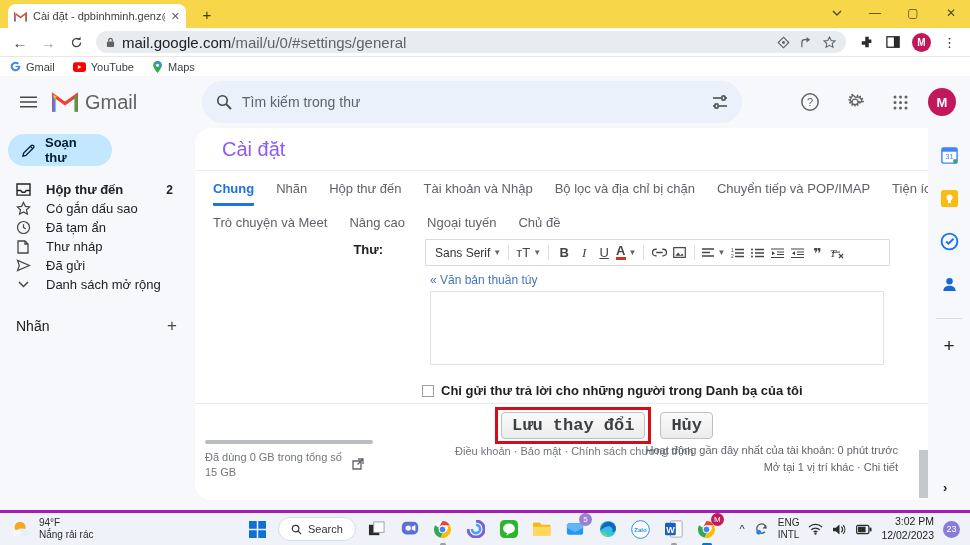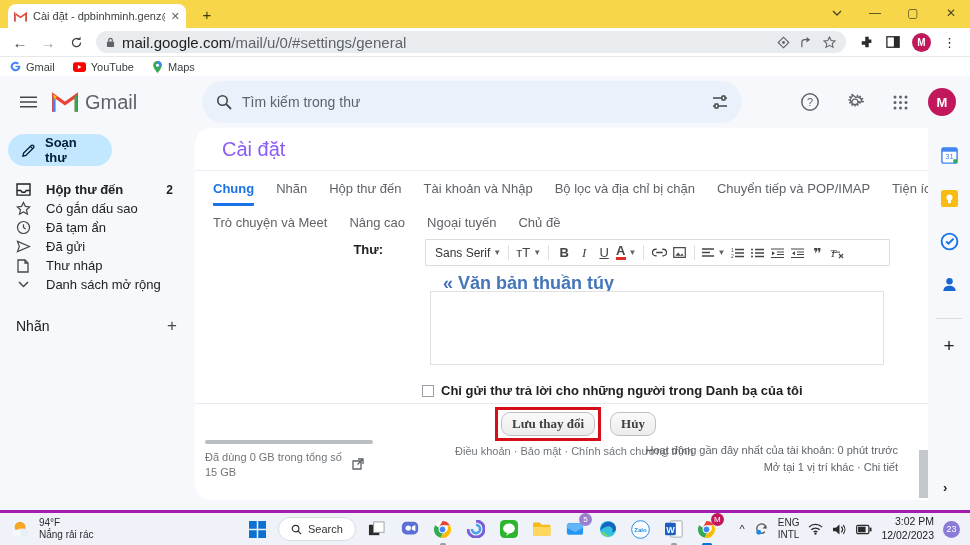--- a/index.html
+++ b/index.html
@@ -63,29 +63,29 @@
   .sig-label { position:absolute; left:120px; top:5px; width:68px; text-align:right; font-weight:bold; font-size:13px; }
   .fmt-toolbar { position:absolute; left:230px; top:2px; width:465px; height:27px; border:1px solid #d8dbdf; border-radius:1px; display:flex; align-items:center; padding:0 9px; gap:4px; color:#444; background:#fff; }
   .fmt-sep { width:1px; height:15px; background:#e0e0e0; margin:0 3px; }
   .fmt-btn { display:flex; align-items:center; justify-content:center; min-width:16px; height:20px; font-size:13px; color:#444; }
   .fmt-btn .caret { font-size:8px; margin-left:3px; color:#666; }
   .fmt-font { font-size:12px; color:#333; }
   .fmt-b { font-weight:bold; }
   .fmt-i { font-style:italic; font-family:"Liberation Serif","DejaVu Serif",serif; }
   .fmt-u { text-decoration:underline; }
   .fmt-a { border-bottom:3px solid #d93025; line-height:12px; font-weight:bold; }
-  .plain-link { position:absolute; left:248px; top:36px; font-size:18px; color:#4576b9;font-weight:bold; }
+  .plain-link { position:absolute; left:235px; top:36px; font-size:12px; color:#4576b9; }
   .sig-box { position:absolute; left:235px; top:54px; width:454px; height:74px; border:1px solid #dfe1e5; background:#fff; }
   .contacts-row { position:absolute; left:227px; top:146px; display:flex; align-items:center; gap:7px; }
   .cbox { width:12px; height:12px; border:1px solid #9aa0a6; background:#fff; }
   .contacts-label { font-size:13px; font-weight:bold; }
   .sig-divider { position:absolute; left:0; top:166px; width:733px; height:1px; background:#e8eaed; }
   .btn-row { position:absolute; left:300px; top:170px; display:flex; align-items:center; }
   .red-box { border:3px solid #d40d17; padding:2px 3px; }
-  .gbtn { background:linear-gradient(#fafafa,#ececec); border:1px solid #bdc1c6; border-radius:9px; font-size:13px; font-weight:bold; color:#3c4043; padding:3px 10px; font-family:Liberation Serif, serif; white-space:nowrap; }
+  .gbtn { background:linear-gradient(#fafafa,#ececec); border:1px solid #bdc1c6; border-radius:4px; font-size:17px; font-weight:bold; color:#3c4043; padding:3px 10px; font-family:Liberation Mono, monospace; white-space:nowrap; }
   .gbtn.cancel { margin-left:9px; }
 
   .card-footer { position:absolute; left:0; top:300px; width:733px; height:72px; font-size:11px; color:#70757a; }
   .quota-bar { position:absolute; left:10px; top:12px; width:168px; height:4px; background:#b9bdc1; border-radius:2px; }
   .quota-text { position:absolute; left:10px; top:22px; width:150px; line-height:1.35; }
   .open-ext { position:absolute; left:157px; top:30px; color:#5f6368; }
   .footer-links { position:absolute; left:260px; top:17px; }
   .activity { position:absolute; right:30px; top:14px; text-align:right; line-height:1.55; color:#5f6368; }
   .scroll-thumb { position:absolute; right:0; top:322px; width:9px; height:48px; background:#c4c7cb; }
 
@@ -314,34 +314,34 @@
     <span class="side-icon">
         <svg width="15" height="15" viewBox="0 0 16 16">
           <circle cx="8" cy="8" r="6.4" fill="none" stroke="#444746" stroke-width="1.3"></circle>
           <path d="M8 4.5V8l2.4 1.6" fill="none" stroke="#444746" stroke-width="1.3"></path>
         </svg>
       </span>
     <span class="lbl">Đã tạm ẩn</span>
   </div>
   <div class="side-item">
     <span class="side-icon">
-        <svg width="15" height="13" viewBox="0 0 16 14">
-          <path d="M1.5 1.5L14.5 7 1.5 12.5 3.5 7z" fill="none" stroke="#444746" stroke-width="1.3"></path>
-        </svg>
-      </span>
-    <span class="lbl">Đã gửi</span>
-  </div>
-  <div class="side-item">
-    <span class="side-icon">
         <svg width="12" height="14" viewBox="0 0 12 14">
           <path d="M1 1h7l3 3v9H1z" fill="none" stroke="#444746" stroke-width="1.3"></path>
           <path d="M8 1v3h3" fill="none" stroke="#444746" stroke-width="1.3"></path>
         </svg>
       </span>
     <span class="lbl">Thư nháp</span>
+  </div>
+  <div class="side-item">
+    <span class="side-icon">
+        <svg width="15" height="13" viewBox="0 0 16 14">
+          <path d="M1.5 1.5L14.5 7 1.5 12.5 3.5 7z" fill="none" stroke="#444746" stroke-width="1.3"></path>
+        </svg>
+      </span>
+    <span class="lbl">Đã gửi</span>
   </div>
   <div class="side-item">
     <span class="side-icon">
         <svg width="11" height="7" viewBox="0 0 11 7">
           <path d="M1 1l4.5 4.5L10 1" fill="none" stroke="#444746" stroke-width="1.5"></path>
         </svg>
       </span>
     <span class="lbl">Danh sách mở rộng</span>
   </div>
   <div class="labels-row">

